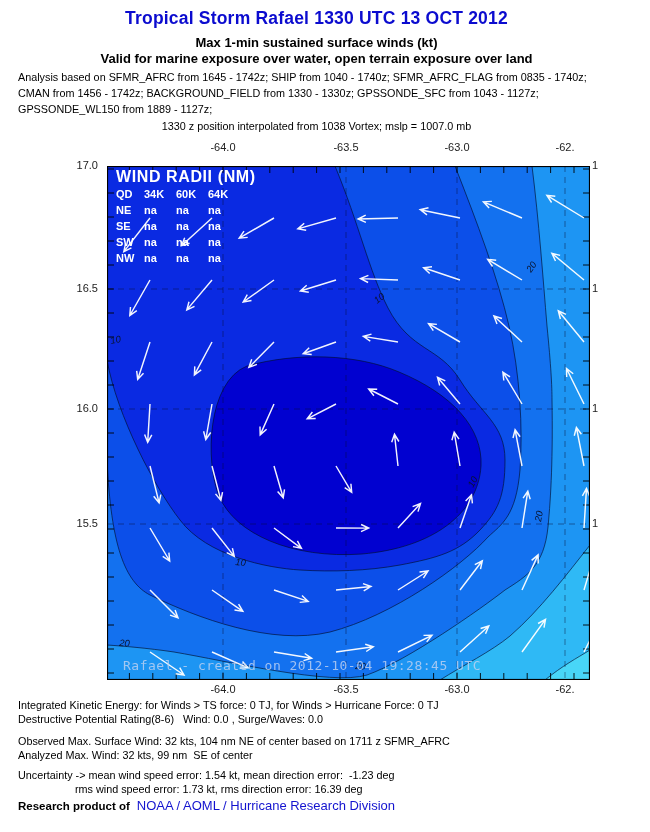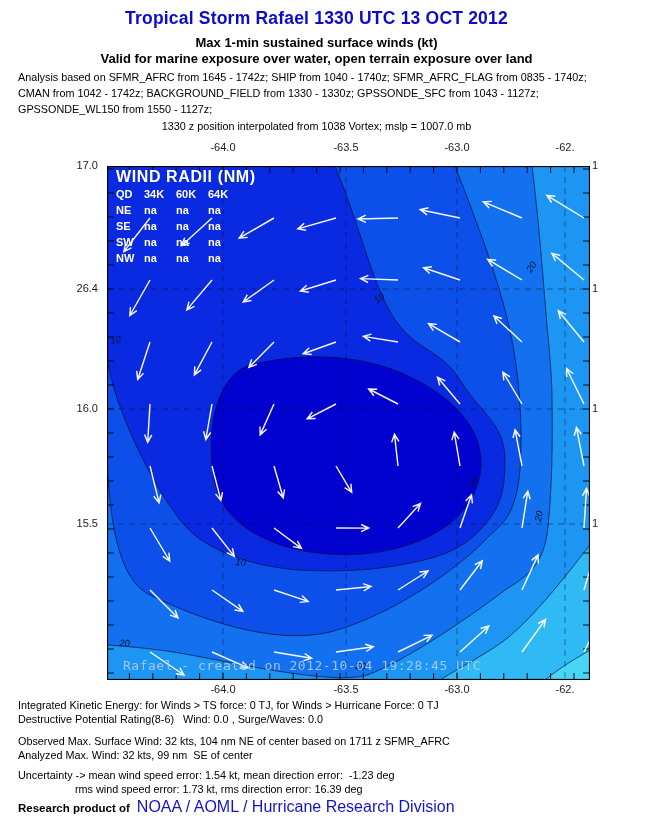--- a/index.html
+++ b/index.html
@@ -23,33 +23,33 @@
   #legend .lg-title{font-size:16px;letter-spacing:0.6px;margin-bottom:1px;}
   .lg-row span{display:inline-block;}
   .lg-c0{width:28px;} .lg-c{width:32px;}
   #watermark{left:16px;top:492px;font-family:"DejaVu Sans Mono", monospace;
              font-size:13px;color:rgba(192,210,242,0.82);letter-spacing:0.5px;white-space:pre;}
   .foot{left:18px;font-size:10.8px;color:#000;white-space:pre;}
   #f1{top:699px;} #f2{top:713px;} #f3{top:735px;} #f4{top:749px;}
   #f5{top:769px;} #f6{top:783px;left:75px;}
   #credit{top:798px;left:18px;display:flex;align-items:baseline;}
   #credit .pfx{font-size:11.5px;font-weight:bold;color:#000;white-space:pre;}
-  #credit .org{font-size:16px;margin-left:7px;cursor:pointer;}
+  #credit .org{font-size:13px;margin-left:7px;cursor:pointer;}
 </style>
 </head>
 <body>
 
 <div id="page">
 
   <div id="title" class="abs ctr" style="color: rgb(11, 11, 207);">Tropical Storm Rafael 1330 UTC 13 OCT 2012</div>
   <div id="subtitle1" class="abs ctr subtl">Max 1-min sustained surface winds (kt)</div>
   <div id="subtitle2" class="abs ctr subtl">Valid for marine exposure over water, open terrain exposure over land</div>
   <div id="a1" class="abs meta">Analysis based on SFMR_AFRC from 1645 - 1742z; SHIP from 1040 - 1740z; SFMR_AFRC_FLAG from 0835 - 1740z;</div>
-  <div id="a2" class="abs meta">CMAN from 1042 - 1742z; BACKGROUND_FIELD from 1330 - 1330z; GPSSONDE_SFC from 1043 - 1127z;</div>
-  <div id="a3" class="abs meta">GPSSONDE_WL150 from 1550 - 1127z;</div>
+  <div id="a2" class="abs meta">CMAN from 1456 - 1742z; BACKGROUND_FIELD from 1330 - 1330z; GPSSONDE_SFC from 1043 - 1127z;</div>
+  <div id="a3" class="abs meta">GPSSONDE_WL150 from 1889 - 1127z;</div>
   <div id="posline" class="abs ctr">1330 z position interpolated from 1038 Vortex; mslp = 1007.0 mb</div>
 
   <div id="plot" class="abs">
     <svg id="contour-svg" width="483" height="514" viewBox="0 0 483 514">
 
       <rect x="0" y="0" width="483" height="514" fill="#0c4fe9"></rect>
       <path d="M228,0 C252,58 262,105 281,142 C304,186 332,180 353,214 C374,248 398,258 398,294 C398,330 391,345 373,364 C352,386 330,392 293,399 C260,405 225,406 193,404 C160,402 100,390 73,354 C48,322 10,250 0,194 L0,0 Z" fill="#0a2ae2"></path>
       <path d="M348,0 C370,56 391,112 402,160 C413,208 416,262 413,304 C409,350 395,358 381,371 C355,400 285,450 223,466 C165,480 90,452 43,429 C18,416 4,380 0,294 L0,514 L483,514 L483,0 Z" fill="#1371ef"></path>
       <path d="M425,0 C432,56 436,112 440,160 C444,200 445,220 445,234 C446,290 444,330 441,361 C437,400 420,410 398,424 C375,442 300,495 260,509 C225,520 120,495 67,486 C40,482 15,480 0,479 L0,514 L483,514 L483,0 Z" fill="#1d95f3"></path>
       <path d="M483,379 C460,408 433,444 403,470 C385,485 355,500 333,514 L483,514 Z" fill="#2fb9f5"></path>
@@ -262,19 +262,19 @@
 <div class="abs xlab" style="left: 223px; top: 141px;">-64.0</div>
     <div class="abs xlab" style="left: 223px; top: 683px;">-64.0</div>
     <div class="abs xlab" style="left: 346px; top: 141px;">-63.5</div>
     <div class="abs xlab" style="left: 346px; top: 683px;">-63.5</div>
     <div class="abs xlab" style="left: 457px; top: 141px;">-63.0</div>
     <div class="abs xlab" style="left: 457px; top: 683px;">-63.0</div>
     <div class="abs xlab" style="left: 565px; top: 141px;">-62.</div>
     <div class="abs xlab" style="left: 565px; top: 683px;">-62.</div>
     <div class="abs ylab" style="left: 58px; top: 159px;">17.0</div>
     <div class="abs yclip" style="top: 159px;">1</div>
-    <div class="abs ylab" style="left: 58px; top: 282px;">26.4</div>
+    <div class="abs ylab" style="left: 58px; top: 282px;">16.5</div>
     <div class="abs yclip" style="top: 282px;">1</div>
     <div class="abs ylab" style="left: 58px; top: 402px;">16.0</div>
     <div class="abs yclip" style="top: 402px;">1</div>
     <div class="abs ylab" style="left: 58px; top: 517px;">15.5</div>
     <div class="abs yclip" style="top: 517px;">1</div>
   </div>
 
 </body></html>

